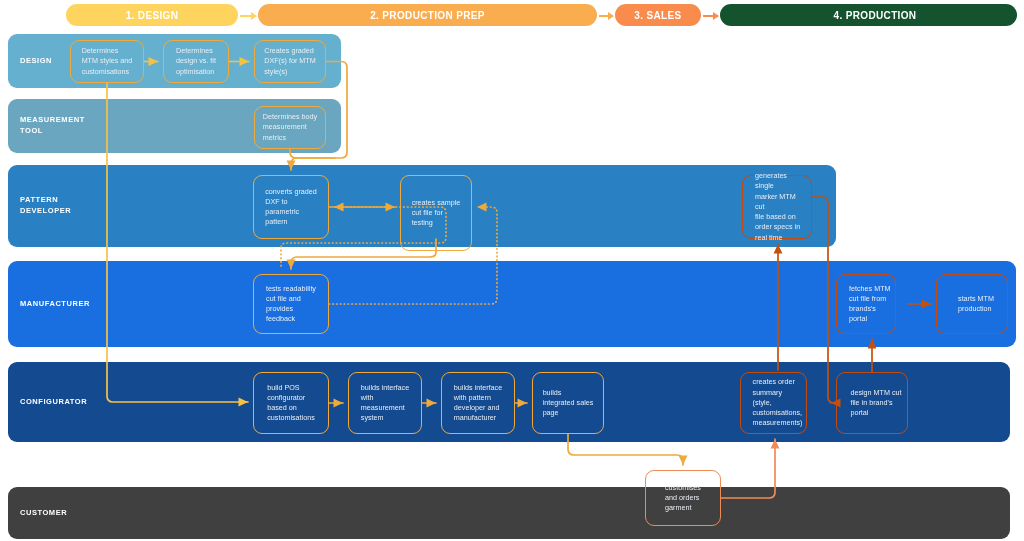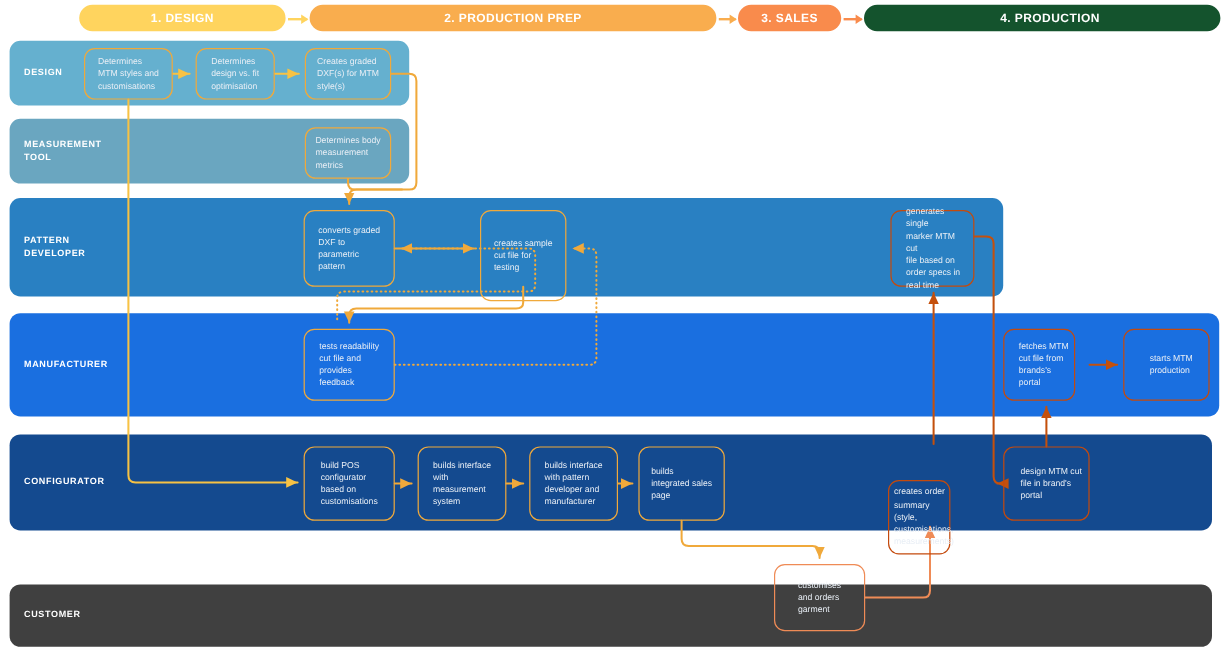--- a/index.html
+++ b/index.html
@@ -195,21 +195,21 @@
 with
 measurement
 system</div>
       <div class="node" style="left: 441px; top: 372px; width: 74px; height: 62px;">builds interface
 with pattern
 developer and
 manufacturer</div>
       <div class="node" style="left: 532px; top: 372px; width: 72px; height: 62px;">builds
 integrated sales
 page</div>
-      <div class="node orange" style="left: 740px; top: 372px; width: 52px; height: 62px; margin-top: 28px;">creates order
+      <div class="node orange" style="left: 740px; top: 372px; width: 67px; height: 62px;">creates order
 summary
 (style,
 customisations,
 measurements)</div>
       <div class="node orange" style="left: 836px; top: 372px; width: 72px; height: 62px;">design MTM cut
 file in brand's
 portal</div>
       <div class="node salmon" style="left: 645px; top: 470px; width: 76px; height: 56px;">customises
 and orders
 garment</div>

